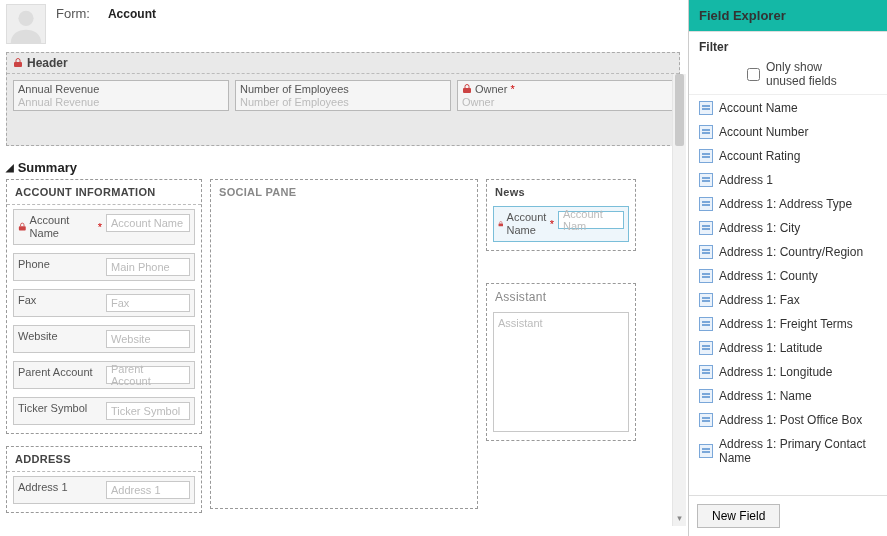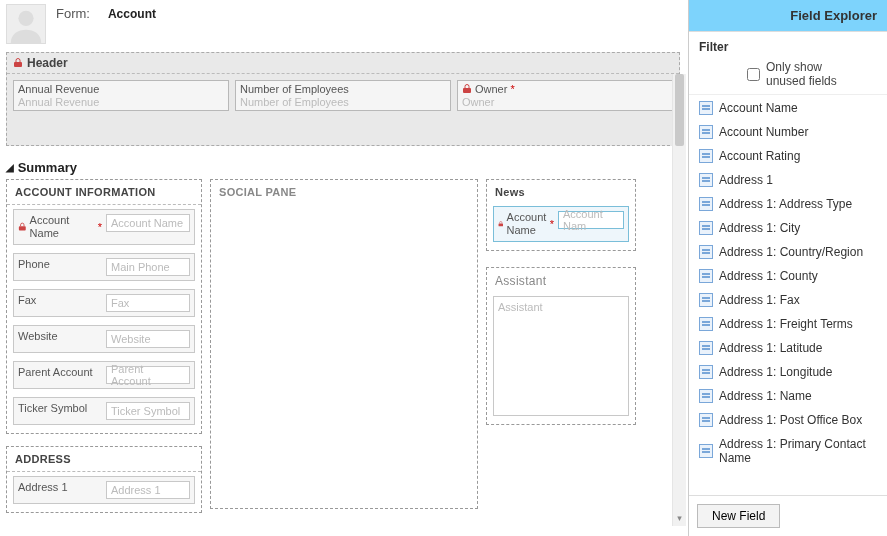--- a/index.html
+++ b/index.html
@@ -134,21 +134,21 @@
     font-size: 11px;
     display:flex;
     align-items:center;
   }
   .sec-head.gray { color: #888; }
 
   .social-sec { min-height: 330px; }
   .right-col {
     display:flex;
     flex-direction:column;
-    gap:16px;
+    gap:32px;
   }
   .news-sec .fields-col { border-top:none; padding-top:2px;}
   .news-sec .fcell { grid-template-columns: 56px 1fr; background:#eef6fb; border-color:#7abed9;}
   .news-sec .fcell .finput { border-color:#7abed9; }
 
   .assist-sec .sec-head { font-weight:400; font-size:12px;}
   .assist-box {
     margin: 2px 6px 8px 6px;
     border: 1px solid #c8c8c8;
     height: 120px;
@@ -180,23 +180,22 @@
     width: 199px;
     border-left: 1px solid #ccc;
     display:flex;
     flex-direction:column;
   }
   .ex-title {
     padding: 8px 10px;
     font-weight: 700;
     font-size: 13px;
     color:#333;
-    background:#7dd3fc;
+    background:#14b8a6;
     border-bottom:1px solid #ddd;
-    text-align:right;
   }
   .ex-filter {
     padding: 8px 10px 4px 10px;
     display:flex;
     align-items:flex-start;
     gap:8px;
   }
   .ex-filter .lbl { font-weight:700; font-size:12px;}
   .ex-filter .sel {
     flex:1;

